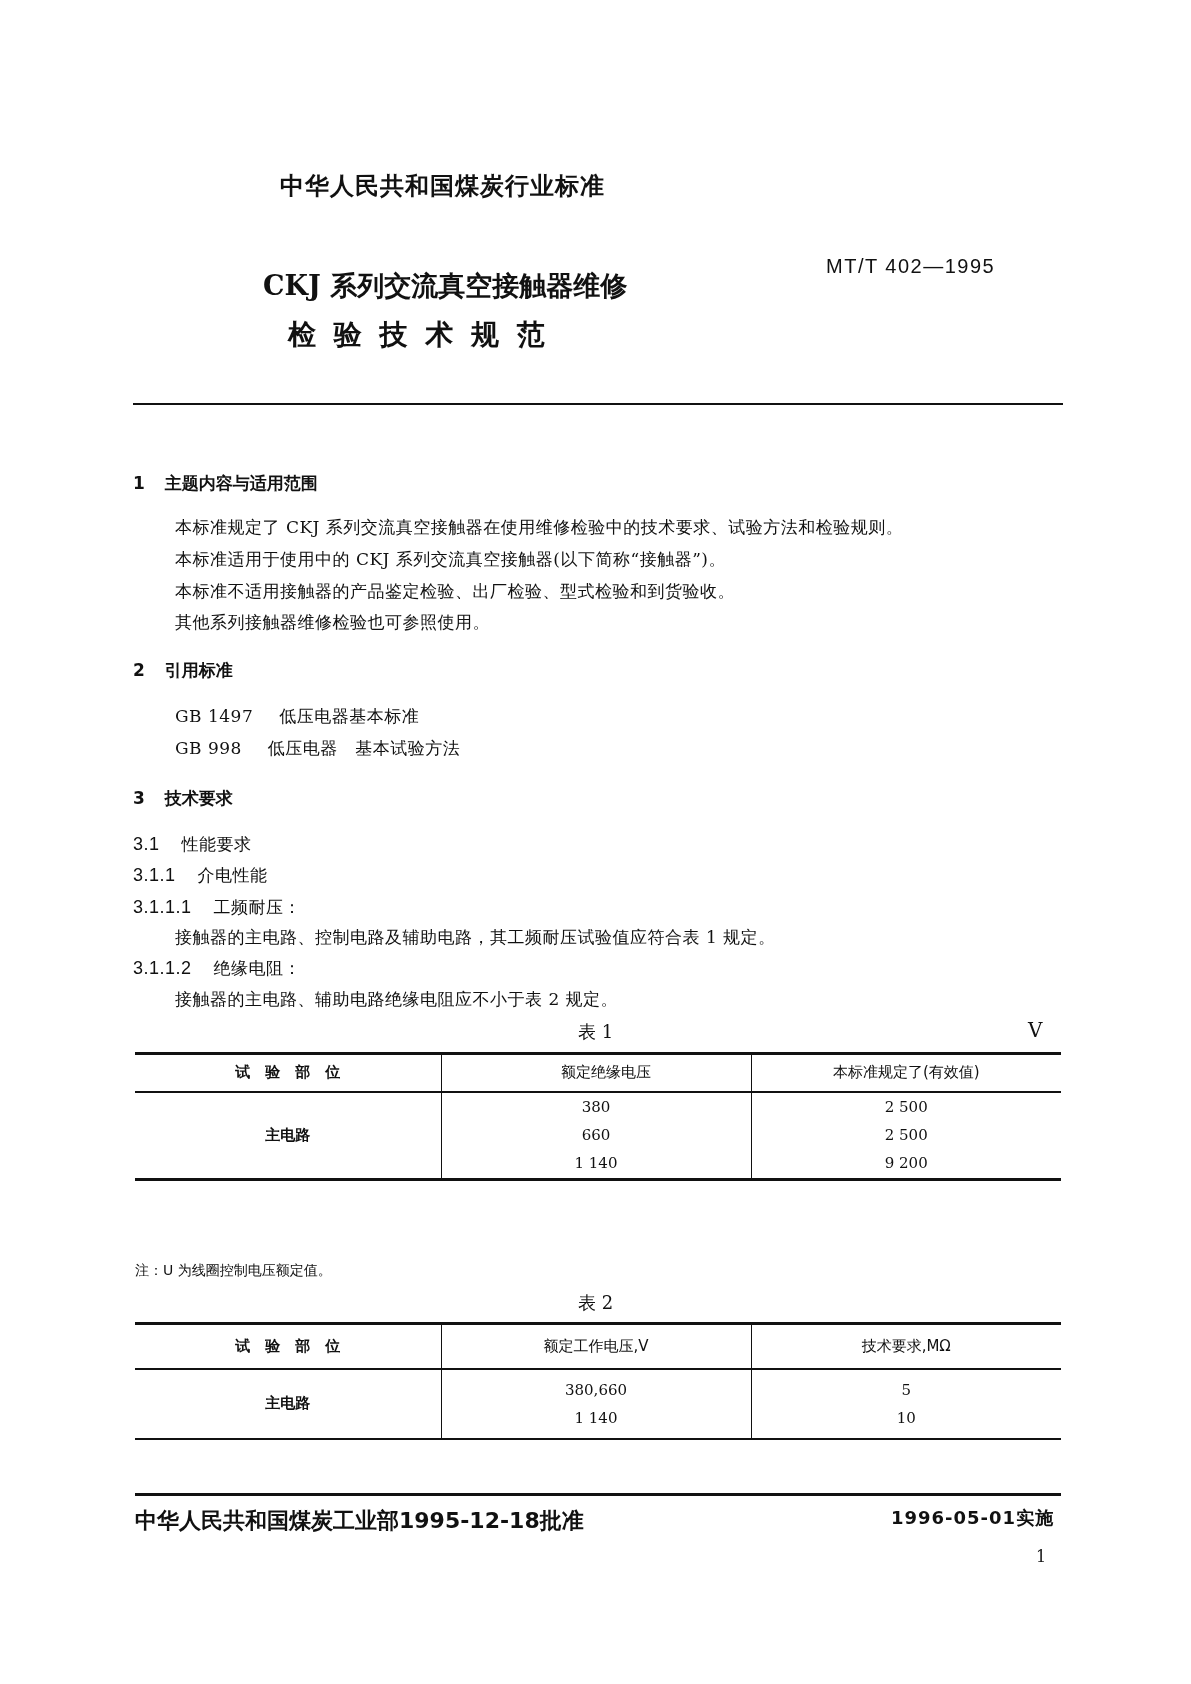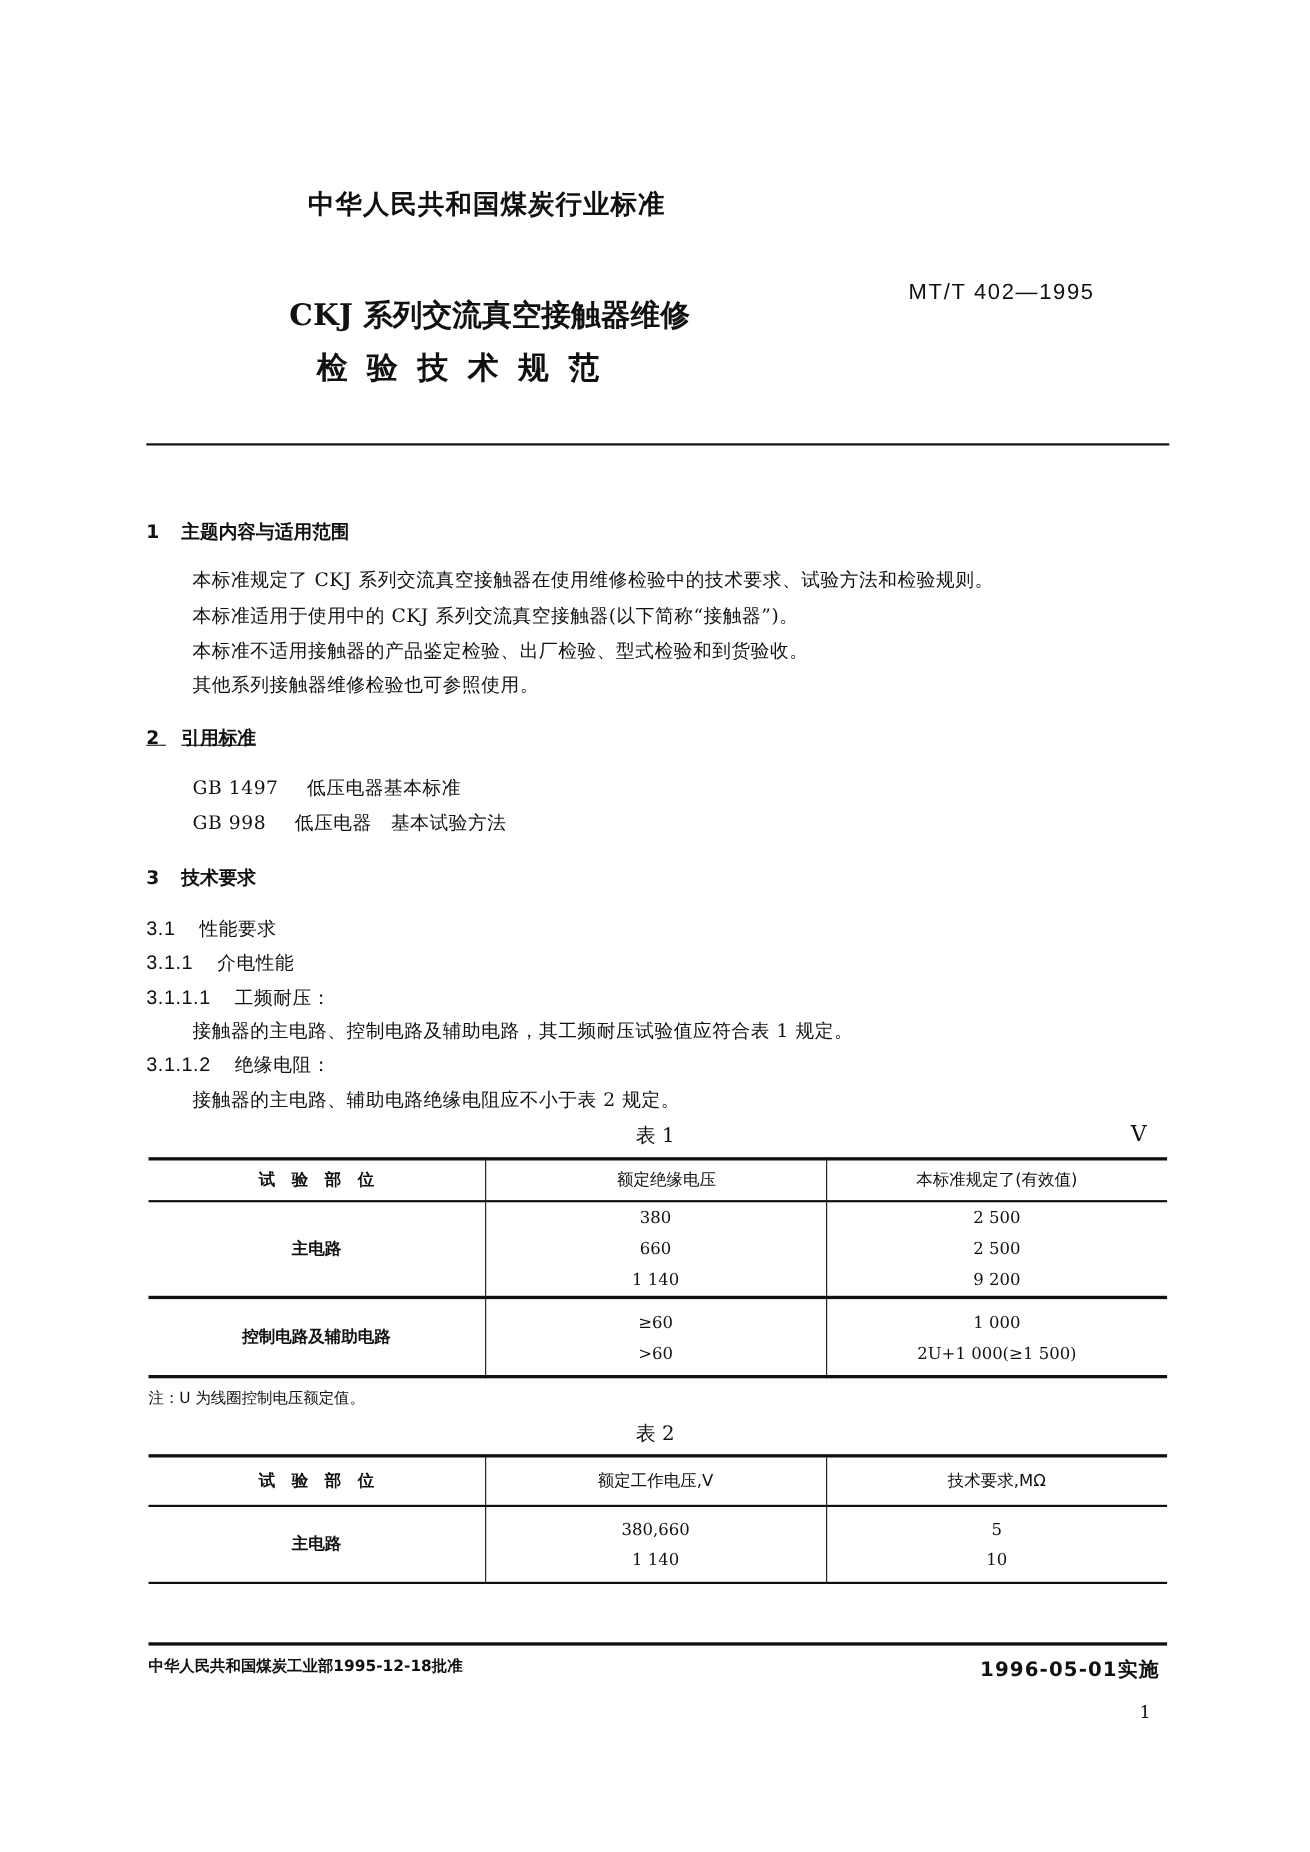--- a/index.html
+++ b/index.html
@@ -27,21 +27,21 @@
 
 <div class="abs heading" style="left:133px; top:472px;">
   <span>1</span>
   <span style="margin-left:14px;">主题内容与适用范围</span>
 </div>
 <div class="abs body-text" style="left:175px; top:516px;">本标准规定了 CKJ 系列交流真空接触器在使用维修检验中的技术要求、试验方法和检验规则。</div>
 <div class="abs body-text" style="left:175px; top:548px;">本标准适用于使用中的 CKJ 系列交流真空接触器(以下简称“接触器”)。</div>
 <div class="abs body-text" style="left:175px; top:580px;">本标准不适用接触器的产品鉴定检验、出厂检验、型式检验和到货验收。</div>
 <div class="abs body-text" style="left:175px; top:611px;">其他系列接触器维修检验也可参照使用。</div>
 
-<div class="abs heading" style="left:133px; top:659px;text-decoration:underline;">
+<div class="abs heading" style="left:133px; top:659px;">
   <span>2</span>
   <span style="margin-left:14px;">引用标准</span>
 </div>
 <div class="abs body-text" style="left:175px; top:705px;">
   <span>GB 1497</span>
   <span style="margin-left:20px;">低压电器基本标准</span>
 </div>
 <div class="abs body-text" style="left:175px; top:737px;">
   <span>GB 998</span>
   <span style="margin-left:20px;">低压电器　基本试验方法</span>
@@ -91,31 +91,20 @@
       <div>380</div>
       <div>660</div>
       <div>1 140</div>
     </td>
     <td class="cell-multi">
       <div>2 500</div>
       <div>2 500</div>
       <div>9 200</div>
     </td>
   </tr>
-  <tr style="height:72px; border-bottom:3px solid #111;">
-    <td class="sans bold" style="border-right:1.5px solid #111;">控制电路及辅助电路</td>
-    <td class="cell-multi" style="border-right:1.5px solid #111;">
-      <div>≥60</div>
-      <div>&gt;60</div>
-    </td>
-    <td class="cell-multi">
-      <div>1 000</div>
-      <div>2U+1 000(≥1 500)</div>
-    </td>
-  </tr>
 </tbody>
   </table>
 <div class="abs sans" style="left:135px; top:1262px; font-size:14px;">注：U 为线圈控制电压额定值。</div>
 
 <div class="abs" style="left:578px; top:1291px; font-size:18px;">表 2</div>
 
 <table class="std" style="left:135px; top:1322px; width:926px;">
   <colgroup>
       <col style="width:306px">
       <col style="width:310px">
@@ -135,15 +124,15 @@
     </td>
     <td class="cell-multi">
       <div>5</div>
       <div>10</div>
     </td>
   </tr>
 </tbody>
   </table>
 
 <div class="rule" style="left:135px; top:1493px; width:926px; height:3px;"></div>
-<div class="abs sans bold" style="left:135px; top:1506px; font-size:14px;">中华人民共和国煤炭工业部1995-12-18批准</div>
+<div class="abs sans bold" style="left:135px; top:1506px; font-size:22px;">中华人民共和国煤炭工业部1995-12-18批准</div>
 <div class="abs sans bold" style="left:891px; top:1506px; font-size:18px; letter-spacing:1px;">1996-05-01实施</div>
 <div class="abs" style="left:1036px; top:1547px; font-size:16px;">1</div>
 
 </body></html>

